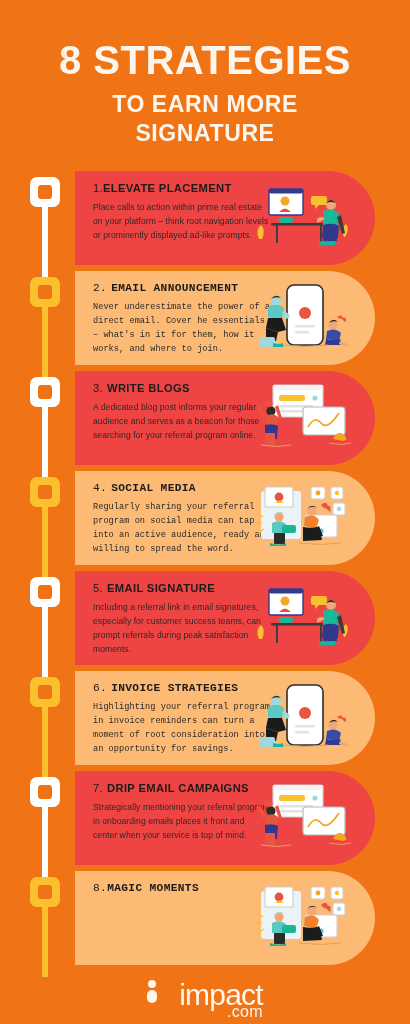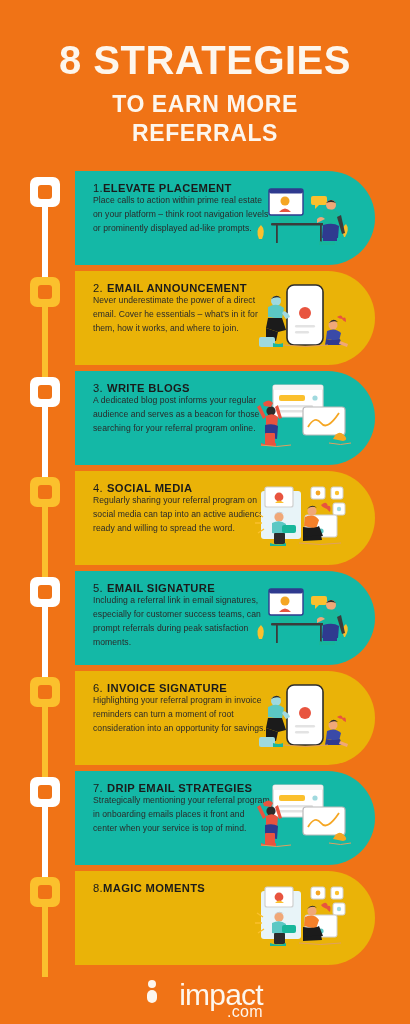--- a/index.html
+++ b/index.html
@@ -73,32 +73,33 @@
     position:absolute;
     left:75px;
     right:35px;
     top:0;
     height:94px;
     border-radius:0 47px 47px 0;
     padding:11px 14px 10px 18px;
     overflow:hidden;
     z-index:1;
   }
-  .row.light .card { background:#14b8a6; }
-  .row.amber .card { background:#eab308; }
+  .row.light .card { background:#ef4444; }
+  .row.amber .card { background:#fdba74;font-family:Liberation Mono, monospace; }
 
   .card-heading {
     font-size:11.2px;
     font-weight:bold;
     color:#1B1B1B;
     letter-spacing:0.35px;
     white-space:nowrap;
   }
   .card-heading .num { font-weight:normal; }
   .card-body {
+    margin-top:7px;
     font-size:8.6px;
     line-height:1.62;
     color:#2A2A2A;
     width:178px;
     letter-spacing:0.05px;
   }
 
   
   .illo {
     position:absolute;
@@ -147,21 +148,21 @@
     letter-spacing:0.3px;
   }
 </style>
 </head>
 <body>
 
 <div class="header">
   <div class="title">8 STRATEGIES</div>
   <div class="subtitle">
     <div>TO EARN MORE</div>
-    <div>REFERRALS</div>
+    <div>SIGNATURE</div>
   </div>
 </div>
 
 <div class="timeline" id="timeline">
     <div class="row light">
     <div class="stem"></div>
     <div class="marker">
         <i></i>
       </div>
     <div class="card">
@@ -345,21 +346,21 @@
         </div>
     </div>
     </div>
     <div class="row amber">
     <div class="stem"></div>
     <div class="marker">
         <i></i>
       </div>
     <div class="card">
       <div class="card-heading">
-        <span class="num" style="margin-right: 4px;">6.</span><span>INVOICE SIGNATURE</span>
+        <span class="num" style="margin-right: 4px;">6.</span><span>INVOICE STRATEGIES</span>
       </div>
       <div class="card-body">Highlighting your referral program in invoice reminders can turn a moment of root consideration into an opportunity for savings.</div>
       <div class="illo">
 <svg viewBox="0 0 110 76">
   <rect x="38" y="4" width="36" height="60" rx="7" fill="#FFFFFF" stroke="#2B2B2B" stroke-width="1.6"></rect>
   <circle cx="56" cy="32" r="6" fill="#E8543F"></circle>
   <rect x="46" y="44" width="20" height="2.5" rx="1.2" fill="#E3E3E3"></rect>
   <rect x="46" y="50" width="14" height="2.5" rx="1.2" fill="#E3E3E3"></rect>
   <circle cx="27" cy="20" r="5" fill="#9FD9DE"></circle>
   <path d="M22 18 q5 -6 10 -1 q-5 -2 -10 1z" fill="#2B2B2B"></path>
@@ -381,21 +382,21 @@
         </div>
     </div>
     </div>
     <div class="row light">
     <div class="stem"></div>
     <div class="marker">
         <i></i>
       </div>
     <div class="card">
       <div class="card-heading">
-        <span class="num" style="margin-right: 4px;">7.</span><span>DRIP EMAIL STRATEGIES</span>
+        <span class="num" style="margin-right: 4px;">7.</span><span>DRIP EMAIL CAMPAIGNS</span>
       </div>
       <div class="card-body">Strategically mentioning your referral program in onboarding emails places it front and center when your service is top of mind.</div>
       <div class="illo">
 <svg viewBox="0 0 110 76">
   <rect x="24" y="4" width="50" height="32" rx="2" fill="#fff" stroke="#CFCFCF" stroke-width="1.2"></rect>
   <rect x="24" y="4" width="50" height="5" rx="2" fill="#F3F3F3"></rect>
   <rect x="30" y="14" width="26" height="6" rx="2" fill="#FBC02D"></rect>
   <circle cx="66" cy="17" r="2.6" fill="#9FD9DE"></circle>
   <rect x="30" y="24" width="34" height="2.4" rx="1.2" fill="#E3E3E3"></rect>
   <rect x="30" y="29" width="24" height="2.4" rx="1.2" fill="#E3E3E3"></rect>

